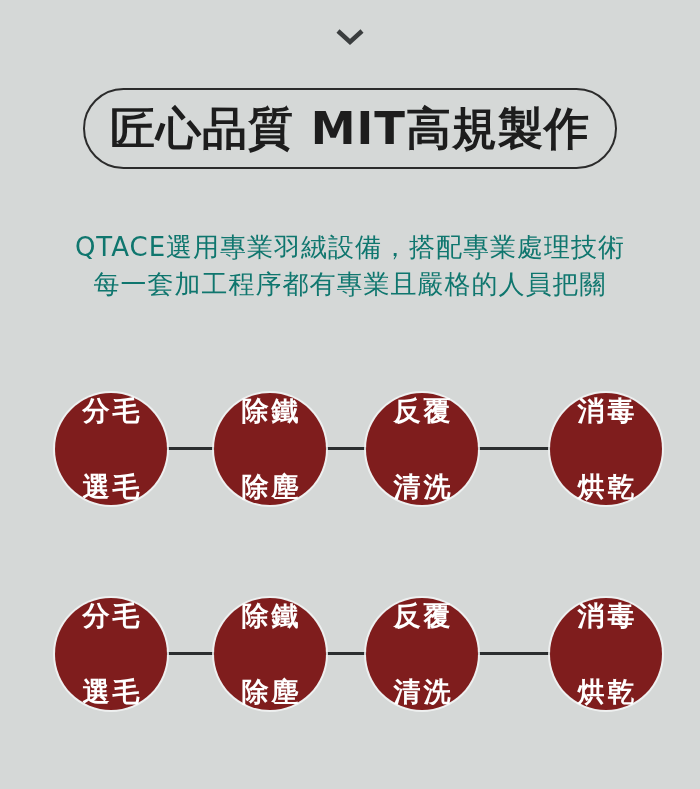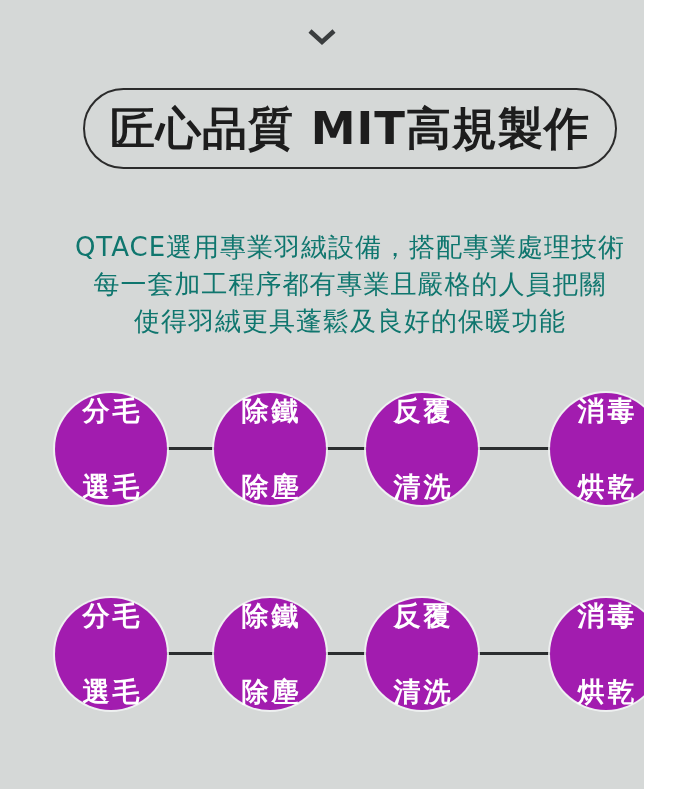--- a/index.html
+++ b/index.html
@@ -1,19 +1,19 @@
 <!DOCTYPE html>
 <html><head>
 <meta charset="utf-8">
 <style>
   * { margin: 0; padding: 0; box-sizing: border-box; }
   html, body { width: 700px; height: 789px; }
   .canvas {
     position: relative;
-    width: 644px;
+    width: 700px;
     height: 789px;
     background: #d5d8d7;
     overflow: hidden;
     font-family: "DejaVu Sans", sans-serif;
   }
   .chevron {
     position: absolute;
     top: 28px;
     left: 50%;
     transform: translateX(-50%);
@@ -67,21 +67,21 @@
     width: 467px;
     height: 3px;
     background: #2b2e2f;
   }
   .step-circle {
     position: absolute;
     top: 0;
     width: 112px;
     height: 112px;
     border-radius: 50%;
-    background: #a21caf;
+    background: #7f1d1d;
     box-shadow: 0 0 0 2px rgba(242, 245, 244, 0.85);
     display: flex;
     flex-direction: column;
     align-items: center;
     justify-content: center;
     color: #ffffff;
     font-weight: bold;
     font-size: 27px;
     line-height: 36px;
     gap: 40px;
@@ -107,21 +107,20 @@
     </svg>
   </div>
 
   <div class="pill">
     <span class="pill-text">匠心品質 MIT高規製作</span>
   </div>
 
   <div class="desc">
     <div>QTACE選用專業羽絨設備，搭配專業處理技術</div>
     <div>每一套加工程序都有專業且嚴格的人員把關</div>
-    <div>使得羽絨更具蓬鬆及良好的保暖功能</div>
   </div>
 
   <div class="process-row row-1">
     <div class="connector"></div>
     <div class="step-circle pos-1">
       <span>分毛</span>
       <span>選毛</span>
     </div>
     <div class="step-circle pos-2">
       <span>除鐵</span>

